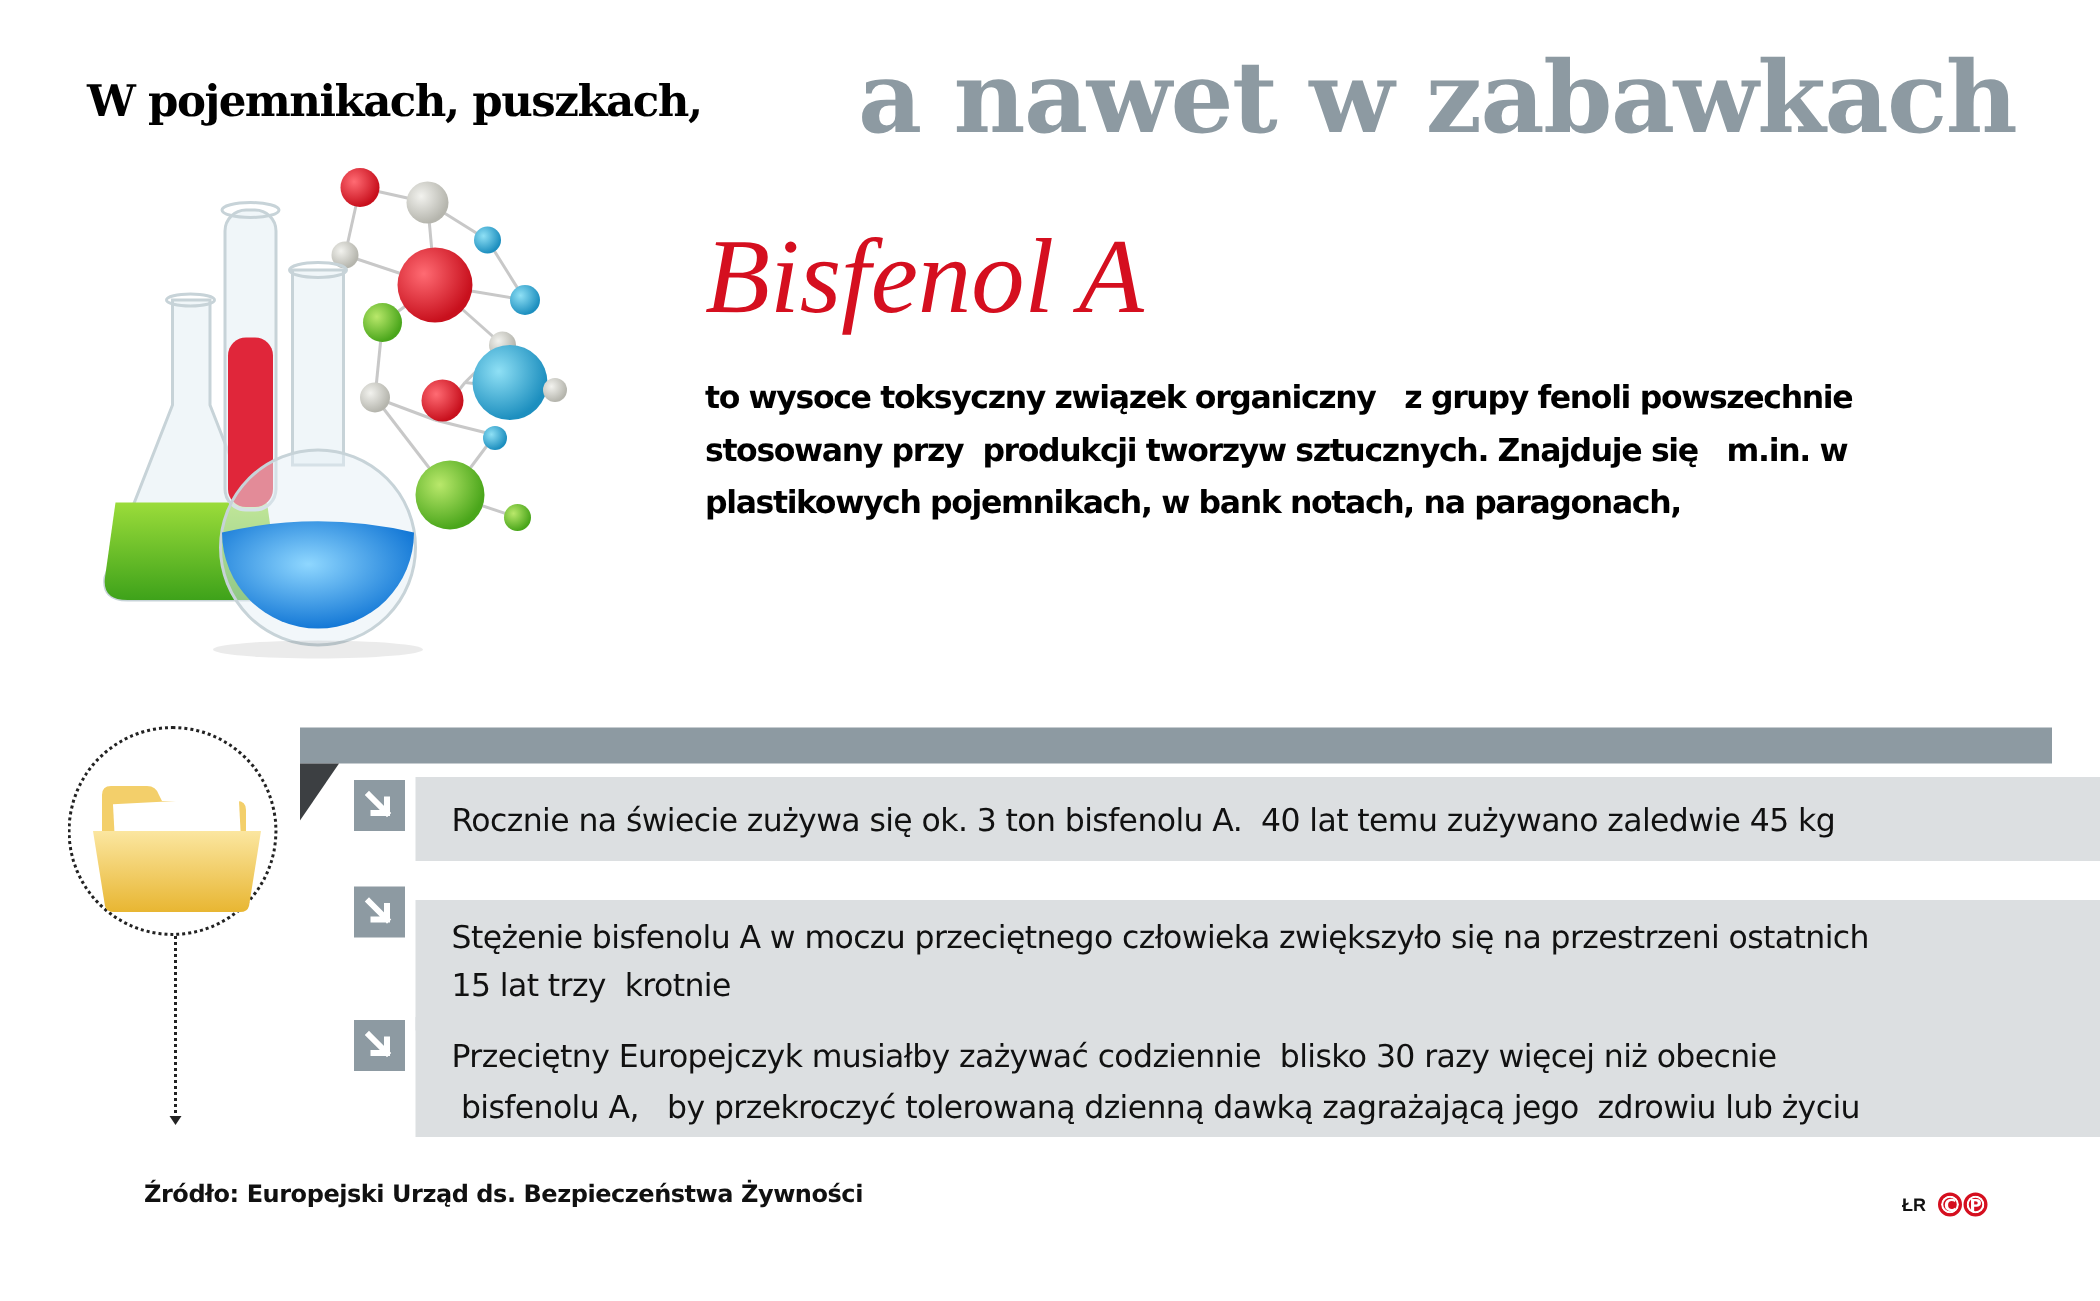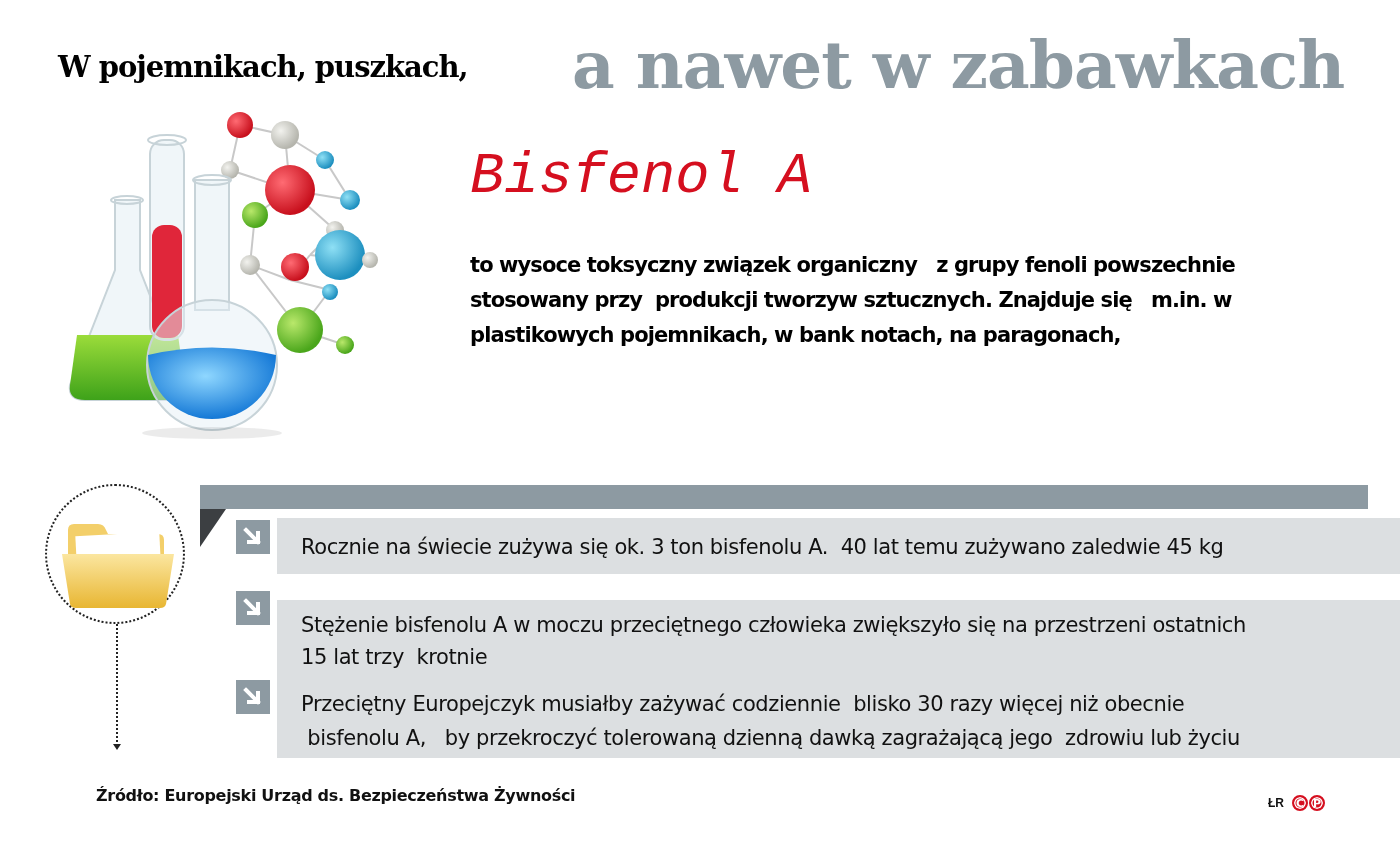--- a/index.html
+++ b/index.html
@@ -10,22 +10,22 @@
     .abs { position: absolute; }
     .title-left {
       left: 58px; top: 50px; font-family: "DejaVu Serif", serif; font-weight: bold;
       font-size: 29px; color: #000; letter-spacing: -1px; white-space: nowrap;
     }
     .title-right {
       left: 572px; top: 26px; font-family: "DejaVu Serif", serif; font-weight: bold;
       font-size: 66px; color: #8d9aa2; letter-spacing: -1px; white-space: nowrap; text-align: right;
     }
     .heading {
-      left: 470px; top: 145px; font-family: Liberation Mono, monospace; font-style: italic;
-      font-size: 57px; color: #d50f1f; white-space: nowrap;
+      left: 470px; top: 145px; font-family: Liberation Serif, serif; font-style: italic;
+      font-size: 71px; color: #d50f1f; white-space: nowrap;
     }
     .intro {
       left: 470px; top: 248px; font-family: "DejaVu Sans", sans-serif; font-weight: bold;
       font-size: 21px; line-height: 35px; color: #000; letter-spacing: -0.9px;
     }
     .intro div { white-space: pre; }
     .lab { left: 55px; top: 105px; width: 330px; height: 340px; }
     .bar { left: 200px; top: 485px; width: 1168px; height: 24px; background: #8d9aa2; }
     .row { left: 277px; background: #dcdfe1; width: 1091px; padding-left: 48px; }
     .row-text {

